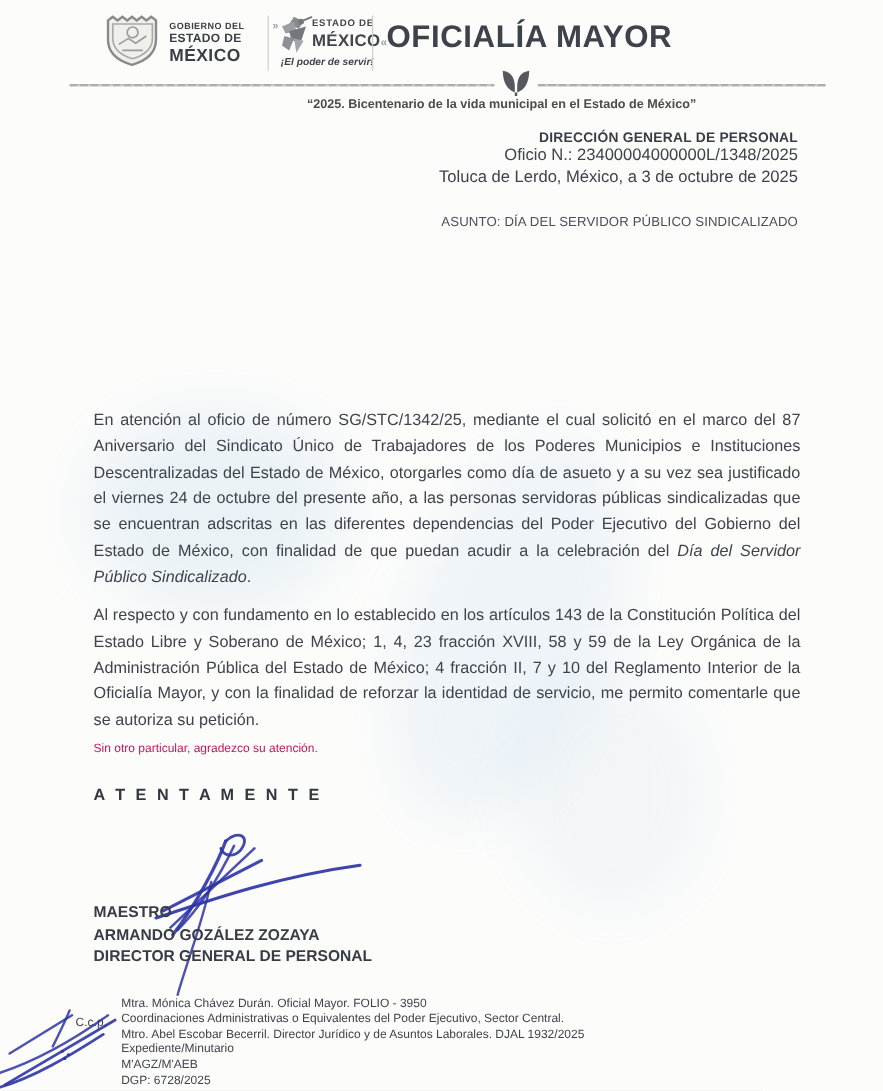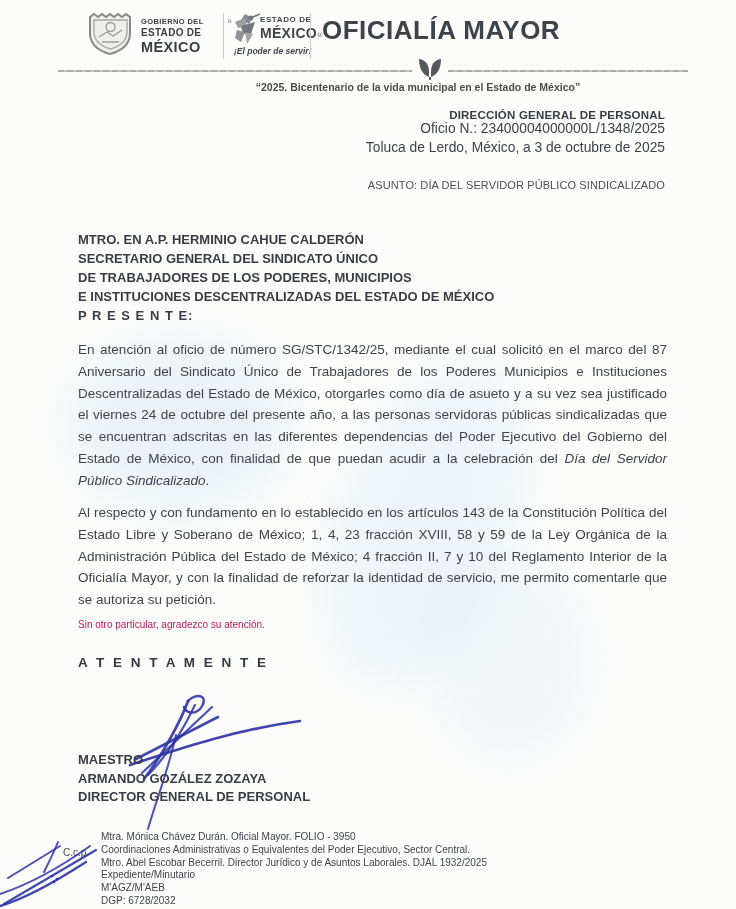--- a/index.html
+++ b/index.html
@@ -126,27 +126,20 @@
 
   <div class="motto">“2025. Bicentenario de la vida municipal en el Estado de México”</div>
 
   <div class="meta">
     <div class="dept">DIRECCIÓN GENERAL DE PERSONAL</div>
     <div class="oficio">Oficio N.: 23400004000000L/1348/2025</div>
     <div class="pdate">Toluca de Lerdo, México, a 3 de octubre de 2025</div>
     <div class="subject">ASUNTO: DÍA DEL SERVIDOR PÚBLICO SINDICALIZADO</div>
   </div>
 
-  <div class="recipient">
-    <div>MTRO. EN A.P. HERMINIO CAHUE CALDERÓN</div>
-    <div>SECRETARIO GENERAL DEL SINDICATO ÚNICO</div>
-    <div>DE TRABAJADORES DE LOS PODERES, MUNICIPIOS</div>
-    <div>E INSTITUCIONES DESCENTRALIZADAS DEL ESTADO DE MÉXICO</div>
-    <div class="salutation">P R E S E N T E:</div>
-  </div>
 
   <p class="bodytext para1"><span>En atención al oficio de número SG/STC/1342/25, mediante el cual solicitó en el marco del 87 Aniversario del Sindicato Único de Trabajadores de los Poderes Municipios e Instituciones Descentralizadas del Estado de México, otorgarles como día de asueto y a su vez sea justificado el viernes 24 de octubre del presente año, a las personas servidoras públicas sindicalizadas que se encuentran adscritas en las diferentes dependencias del Poder Ejecutivo del Gobierno del Estado de México, con finalidad de que puedan acudir a la celebración del </span><i>Día del Servidor Público Sindicalizado</i><span>.</span></p>
 
   <p class="bodytext para2">Al respecto y con fundamento en lo establecido en los artículos 143 de la Constitución Política del Estado Libre y Soberano de México; 1, 4, 23 fracción XVIII, 58 y 59 de la Ley Orgánica de la Administración Pública del Estado de México; 4 fracción II, 7 y 10 del Reglamento Interior de la Oficialía Mayor, y con la finalidad de reforzar la identidad de servicio, me permito comentarle que se autoriza su petición.</p>
 
   <p class="closing">Sin otro particular, agradezco su atención.</p>
 
   <p class="attentively">A T E N T A M E N T E</p>
 
   <svg class="sig" width="230" height="150" viewBox="0 0 230 150">
@@ -169,21 +162,21 @@
 
   <div class="footer">
     <div class="row">
       <span class="ccp">C.c.p.</span>
       <span>Mtra. Mónica Chávez Durán. Oficial Mayor. FOLIO - 3950</span>
     </div>
     <div class="row"><span>Coordinaciones Administrativas o Equivalentes del Poder Ejecutivo, Sector Central.</span></div>
     <div class="row"><span>Mtro. Abel Escobar Becerril. Director Jurídico y de Asuntos Laborales. DJAL 1932/2025</span></div>
     <div class="row"><span>Expediente/Minutario</span></div>
     <div class="row"><span>M'AGZ/M'AEB</span></div>
-    <div class="row"><span>DGP: 6728/2032</span></div>
+    <div class="row"><span>DGP: 6728/2025</span></div>
   </div>
 
   <svg class="rubric" width="112" height="73" viewBox="0 0 112 73">
     <g fill="none" stroke="#2e34a4" stroke-linecap="round">
       <path d="M4 68 L 96 14" stroke-width="2.2" opacity=".9"></path>
       <path d="M0 58 C 30 48, 62 30, 90 10" stroke-width="2" opacity=".85"></path>
       <path d="M8 42 L 60 10" stroke-width="2" opacity=".85"></path>
       <path d="M0 70 C 28 62, 58 44, 86 26" stroke-width="2.4" opacity=".9"></path>
       <path d="M58 6 C 54 16, 48 28, 44 36" stroke-width="2" opacity=".85"></path>
       <circle cx="52" cy="40" r="1.3" fill="#2e34a4" stroke="none"></circle>

